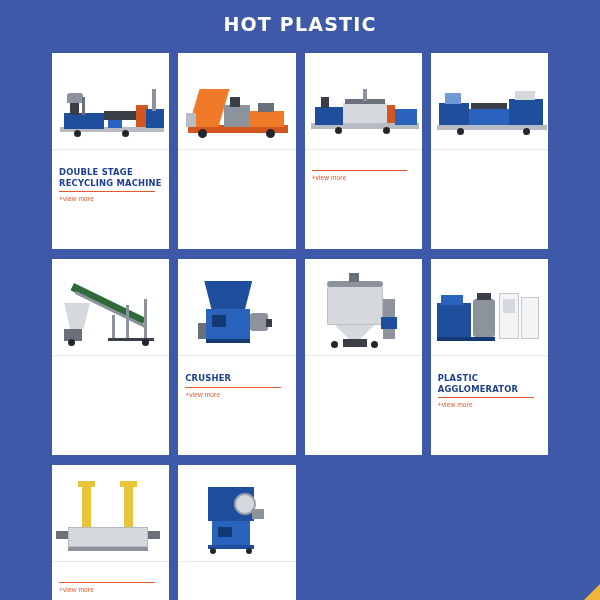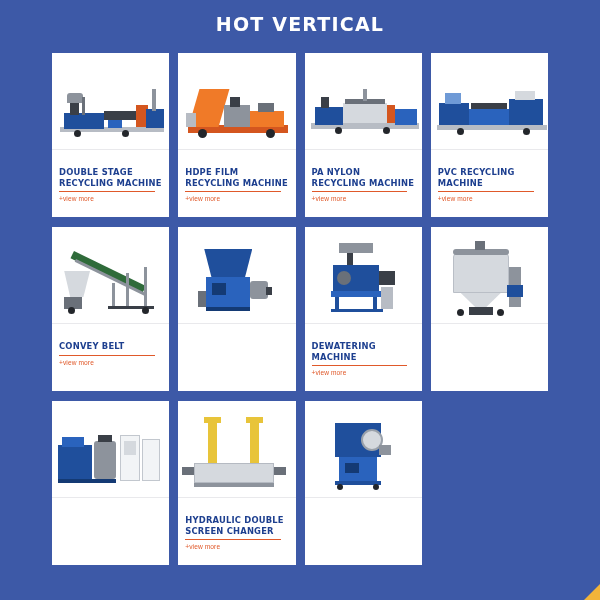--- a/index.html
+++ b/index.html
@@ -35,21 +35,21 @@
     display: grid;
     grid-template-columns: repeat(4, 1fr);
     gap: 10px 9px;
     padding: 14px 40px 0 40px;
     box-sizing: border-box;
   }
   .card {
     background: #ffffff;
     display: flex;
     flex-direction: column;
-    height: 164px;
+    height: 196px;
     box-sizing: border-box;
   }
   .card-img {
     height: 107px;
     background: #ffffff;
     position: relative;
     overflow: hidden;
     display: flex;
     align-items: center;
     justify-content: center;
@@ -123,21 +123,21 @@
     height: 16px;
     background: #f1b43a;
     clip-path: polygon(100% 0, 100% 100%, 0 100%);
   }
 </style>
 </head>
 <body>
 
 <div class="page">
 
-  <div class="page-title">HOT VERTICAL</div>
+  <div class="page-title">HOT PLASTIC</div>
 
   <div class="grid">
 
     <div class="card">
       <div class="card-img">
         <div class="scene">
           <div class="floor"></div>
           <div class="sh b-gray" style="left:8px; top:74px; width:104px; height:5px;"></div>
           <div class="sh b-blue" style="left:12px; top:60px; width:40px; height:16px;"></div>
           <div class="sh b-dark" style="left:18px; top:48px; width:9px; height:14px;"></div>
@@ -167,132 +167,99 @@
           <div class="sh b-orange2" style="left:16px; top:36px; width:30px; height:38px; transform:skewX(-16deg);"></div>
           <div class="sh b-gray2" style="left:46px; top:52px; width:26px; height:22px;"></div>
           <div class="sh b-dark" style="left:52px; top:44px; width:10px; height:10px;"></div>
           <div class="sh b-orange2" style="left:72px; top:58px; width:34px; height:16px;"></div>
           <div class="sh b-gray3" style="left:80px; top:50px; width:16px; height:9px;"></div>
           <div class="sh b-black rnd" style="left:20px; top:76px; width:9px; height:9px;"></div>
           <div class="sh b-black rnd" style="left:88px; top:76px; width:9px; height:9px;"></div>
           <div class="sh b-gray" style="left:8px; top:60px; width:10px; height:14px;"></div>
         </div>
       </div>
-      <div class="card-info">
-        <div class="card-title">HDPE FILM RECYCLING MACHINE</div>
-        <div class="card-sep"></div>
-        <div class="card-more">+view more</div>
-      </div>
     </div>
 
     <div class="card">
       <div class="card-img">
         <div class="scene">
           <div class="floor"></div>
           <div class="sh b-gray" style="left:6px; top:70px; width:108px; height:6px;"></div>
           <div class="sh b-blue" style="left:10px; top:54px; width:28px; height:18px;"></div>
           <div class="sh b-dark" style="left:16px; top:44px; width:8px; height:11px;"></div>
           <div class="sh b-silver" style="left:38px; top:50px; width:44px; height:20px;"></div>
           <div class="sh b-gray3" style="left:40px; top:46px; width:40px; height:5px;"></div>
           <div class="sh b-orange" style="left:82px; top:52px; width:8px; height:18px;"></div>
           <div class="sh b-blue2" style="left:90px; top:56px; width:22px; height:16px;"></div>
           <div class="sh b-gray2" style="left:58px; top:36px; width:4px; height:12px;"></div>
           <div class="sh b-black rnd" style="left:30px; top:74px; width:7px; height:7px;"></div>
           <div class="sh b-black rnd" style="left:78px; top:74px; width:7px; height:7px;"></div>
         </div>
       </div>
       <div class="card-info">
-        <div class="card-title">PA NYLON RECYCLING MACHINE</div>
         <div class="card-sep"></div>
         <div class="card-more">+view more</div>
       </div>
     </div>
 
     <div class="card">
       <div class="card-img">
         <div class="scene">
           <div class="floor"></div>
           <div class="sh b-gray" style="left:6px; top:72px; width:110px; height:5px;"></div>
           <div class="sh b-blue" style="left:8px; top:50px; width:30px; height:22px;"></div>
           <div class="sh b-lblue" style="left:14px; top:40px; width:16px; height:11px;"></div>
           <div class="sh b-blue2" style="left:38px; top:56px; width:40px; height:16px;"></div>
           <div class="sh b-dark" style="left:40px; top:50px; width:36px; height:6px;"></div>
           <div class="sh b-blue" style="left:78px; top:46px; width:34px; height:26px;"></div>
           <div class="sh b-silver" style="left:84px; top:38px; width:20px; height:9px;"></div>
           <div class="sh b-black rnd" style="left:26px; top:75px; width:7px; height:7px;"></div>
           <div class="sh b-black rnd" style="left:92px; top:75px; width:7px; height:7px;"></div>
         </div>
-      </div>
-      <div class="card-info">
-        <div class="card-title">PVC RECYCLING MACHINE</div>
-        <div class="card-sep"></div>
-        <div class="card-more">+view more</div>
       </div>
     </div>
 
     <div class="card">
       <div class="card-img">
         <div class="scene">
           <div class="floor"></div>
           <div class="sh b-green" style="left:22px; top:24px; width:80px; height:8px; transform:rotate(26deg); transform-origin:left top;"></div>
           <div class="sh b-gray2" style="left:24px; top:32px; width:78px; height:3px; transform:rotate(26deg); transform-origin:left top;"></div>
           <div class="sh b-silver" style="left:8px; top:44px; width:30px; height:26px; clip-path:polygon(14% 0,100% 0,78% 100%,34% 100%);"></div>
           <div class="sh b-gray3" style="left:12px; top:70px; width:18px; height:12px;"></div>
           <div class="sh b-gray2" style="left:74px; top:46px; width:3px; height:34px;"></div>
           <div class="sh b-gray2" style="left:92px; top:40px; width:3px; height:40px;"></div>
           <div class="sh b-gray2" style="left:60px; top:56px; width:3px; height:24px;"></div>
           <div class="sh b-dark" style="left:56px; top:79px; width:46px; height:3px;"></div>
           <div class="sh b-black rnd" style="left:16px; top:80px; width:7px; height:7px;"></div>
           <div class="sh b-black rnd" style="left:90px; top:80px; width:7px; height:7px;"></div>
         </div>
       </div>
-      <div class="card-info">
-        <div class="card-title">CONVEY BELT</div>
-        <div class="card-sep"></div>
-        <div class="card-more">+view more</div>
-      </div>
     </div>
 
     <div class="card">
       <div class="card-img">
         <div class="scene">
           <div class="floor"></div>
           <div class="sh b-blue" style="left:26px; top:22px; width:48px; height:30px; clip-path:polygon(0 0,100% 0,84% 100%,16% 100%);"></div>
           <div class="sh b-blue2" style="left:28px; top:50px; width:44px; height:30px;"></div>
           <div class="sh b-blue3" style="left:34px; top:56px; width:14px; height:12px;"></div>
           <div class="sh b-gray2" style="left:72px; top:54px; width:18px; height:18px; border-radius:3px;"></div>
           <div class="sh b-dark" style="left:88px; top:60px; width:6px; height:8px;"></div>
           <div class="sh b-blue3" style="left:28px; top:80px; width:44px; height:4px;"></div>
           <div class="sh b-gray3" style="left:20px; top:64px; width:8px; height:16px;"></div>
         </div>
       </div>
-    </div>
-
-    <div class="card">
-      <div class="card-img">
-        <div class="scene">
-          <div class="floor"></div>
-          <div class="sh b-gray2" style="left:34px; top:16px; width:34px; height:10px;"></div>
-          <div class="sh b-dark" style="left:42px; top:26px; width:6px; height:14px;"></div>
-          <div class="sh b-blue" style="left:28px; top:38px; width:46px; height:26px;"></div>
-          <div class="sh b-gray3" style="left:32px; top:44px; width:14px; height:14px; border-radius:50%;"></div>
-          <div class="sh b-dark" style="left:74px; top:44px; width:16px; height:14px;"></div>
-          <div class="sh b-blue2" style="left:26px; top:64px; width:52px; height:6px;"></div>
-          <div class="sh b-blue" style="left:30px; top:70px; width:4px; height:14px;"></div>
-          <div class="sh b-blue" style="left:68px; top:70px; width:4px; height:14px;"></div>
-          <div class="sh b-blue" style="left:26px; top:82px; width:52px; height:3px;"></div>
-          <div class="sh b-gray" style="left:76px; top:60px; width:12px; height:22px;"></div>
-        </div>
-      </div>
-      <div class="card-info">
-        <div class="card-title">DEWATERING MACHINE</div>
-        <div class="card-sep"></div>
-        <div class="card-more">+view more</div>
-      </div>
-    </div>
+      <div class="card-info">
+        <div class="card-title">CRUSHER</div>
+        <div class="card-sep"></div>
+        <div class="card-more">+view more</div>
+      </div>
+    </div>
+
 
 
     <div class="card">
       <div class="card-img">
         <div class="scene">
           <div class="floor"></div>
           <div class="sh b-silver" style="left:22px; top:26px; width:56px; height:40px; border-radius:4px 4px 0 0; border:1px solid #b9bec6;"></div>
           <div class="sh b-gray2" style="left:22px; top:22px; width:56px; height:6px; border-radius:3px;"></div>
           <div class="sh b-gray3" style="left:44px; top:14px; width:10px; height:9px;"></div>
           <div class="sh b-silver" style="left:30px; top:66px; width:40px; height:14px; clip-path:polygon(0 0,100% 0,64% 100%,36% 100%);"></div>
@@ -312,38 +279,42 @@
           <div class="sh b-blue" style="left:6px; top:44px; width:34px; height:34px;"></div>
           <div class="sh b-blue2" style="left:10px; top:36px; width:22px; height:10px;"></div>
           <div class="sh b-gray2" style="left:42px; top:40px; width:22px; height:38px; border-radius:3px;"></div>
           <div class="sh b-dark" style="left:46px; top:34px; width:14px; height:7px;"></div>
           <div class="sh b-white" style="left:68px; top:34px; width:20px; height:46px; border:1px solid #c2c7ce;"></div>
           <div class="sh b-white" style="left:90px; top:38px; width:18px; height:42px; border:1px solid #c2c7ce;"></div>
           <div class="sh b-silver" style="left:72px; top:40px; width:12px; height:14px;"></div>
           <div class="sh b-blue3" style="left:6px; top:78px; width:58px; height:4px;"></div>
         </div>
       </div>
+      <div class="card-info">
+        <div class="card-title">PLASTIC AGGLOMERATOR</div>
+        <div class="card-sep"></div>
+        <div class="card-more">+view more</div>
+      </div>
     </div>
 
     <div class="card">
       <div class="card-img">
         <div class="scene">
           <div class="floor"></div>
           <div class="sh b-yellow" style="left:30px; top:20px; width:9px; height:48px;"></div>
           <div class="sh b-yellow" style="left:72px; top:20px; width:9px; height:48px;"></div>
           <div class="sh b-yellow" style="left:26px; top:16px; width:17px; height:6px;"></div>
           <div class="sh b-yellow" style="left:68px; top:16px; width:17px; height:6px;"></div>
           <div class="sh b-silver" style="left:16px; top:62px; width:80px; height:20px; border:1px solid #b5bac2;"></div>
           <div class="sh b-gray2" style="left:16px; top:82px; width:80px; height:4px;"></div>
           <div class="sh b-gray3" style="left:4px; top:66px; width:12px; height:8px;"></div>
           <div class="sh b-gray3" style="left:96px; top:66px; width:12px; height:8px;"></div>
         </div>
       </div>
       <div class="card-info">
-        <div class="card-title">HYDRAULIC DOUBLE SCREEN CHANGER</div>
         <div class="card-sep"></div>
         <div class="card-more">+view more</div>
       </div>
     </div>
 
     <div class="card">
       <div class="card-img">
         <div class="scene">
           <div class="floor"></div>
           <div class="sh b-blue" style="left:30px; top:22px; width:46px; height:34px;"></div>

